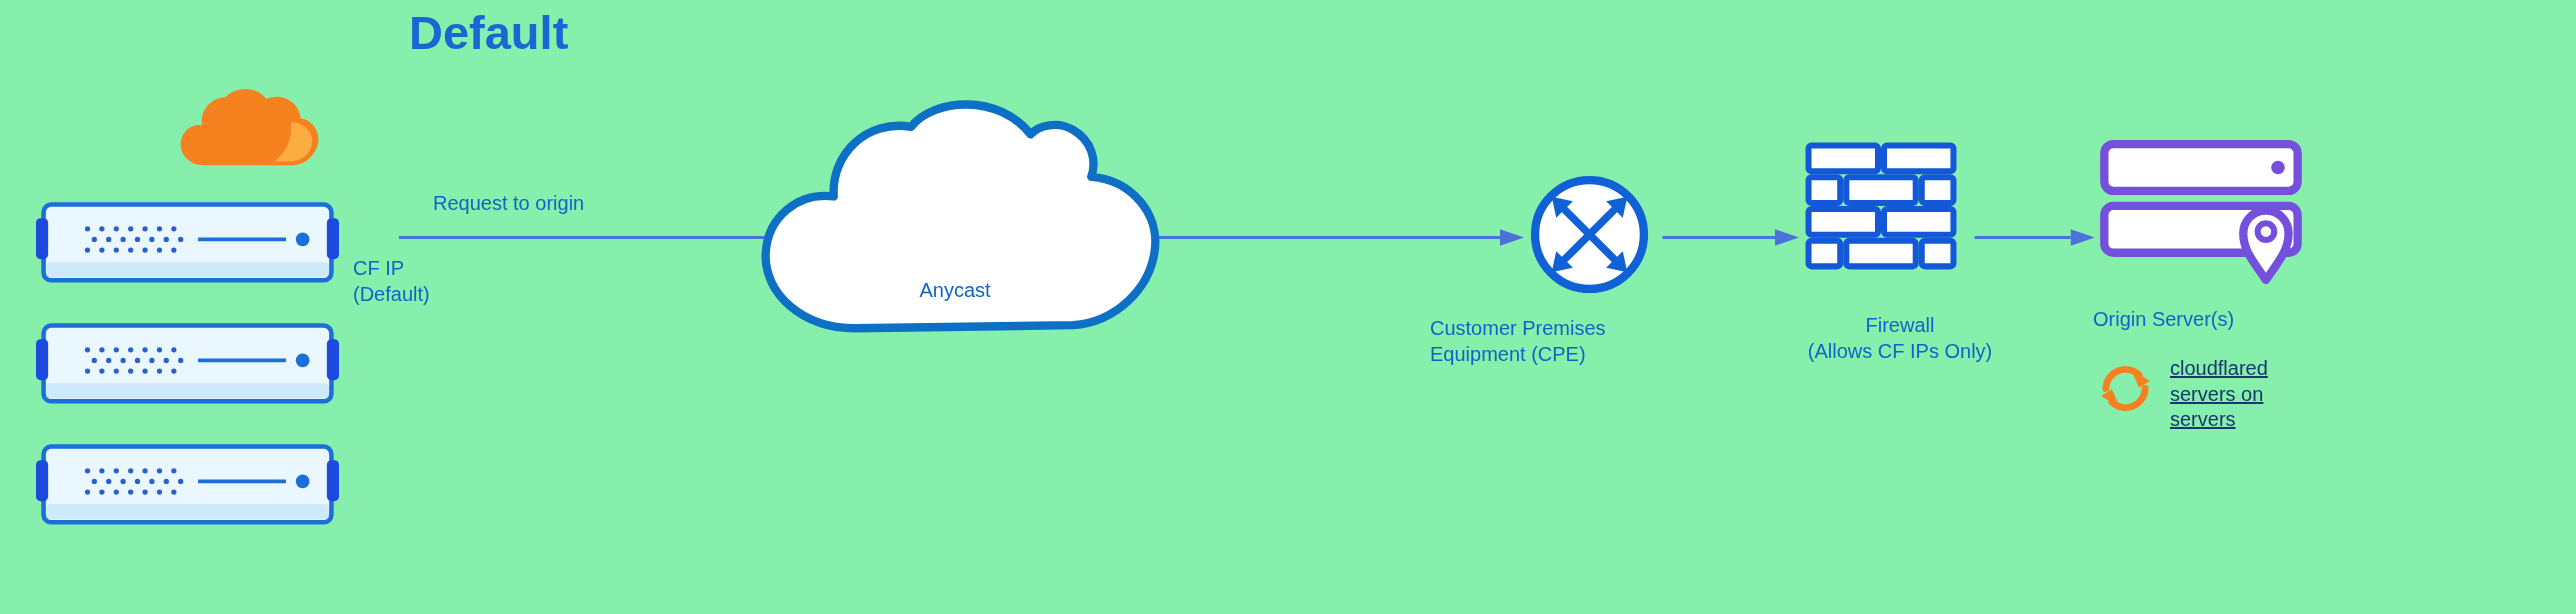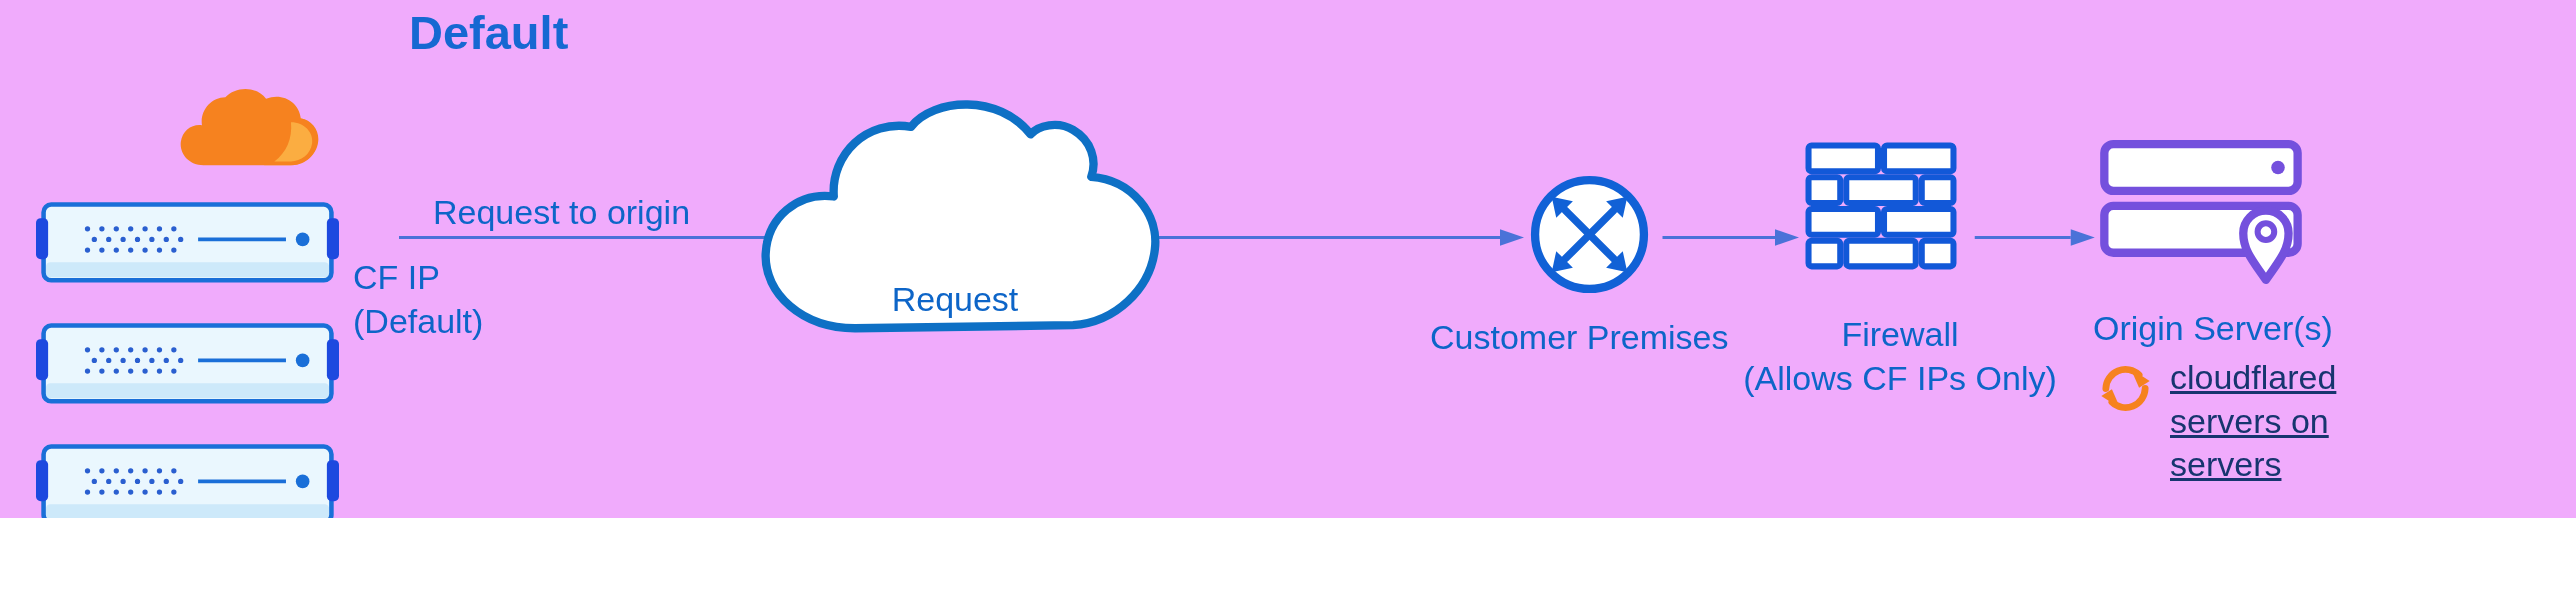--- a/index.html
+++ b/index.html
@@ -1,20 +1,20 @@
 <!DOCTYPE html>
 <html style="font-size:12px"><head>
 <meta charset="utf-8">
 <style>
   html,body{margin:0;padding:0;background:#ffffff;}
   body{font-family:"Liberation Sans", sans-serif;}
-  .canvas{position:relative;width:2576px;height:518px;background:#f0abfc;overflow:hidden;}
+  .canvas{position:relative;width:2576px;height:614px;background:#86efac;overflow:hidden;}
   .abs{position:absolute;}
   .title{position:absolute;left:409px;top:4.5px;font-size:47px;font-weight:600;color:#1668d2;}
-  .lbl{position:absolute;color:#0d65c8;font-size:34px;line-height:1.28;}
+  .lbl{position:absolute;color:#0d65c8;font-size:20px;line-height:1.28;}
   .lbl .line{white-space:nowrap;}
   .center{text-align:center;}
   .navy{color:#17356f;}
   .wordmark{position:absolute;left:42px;top:162px;font-size:34px;font-weight:800;letter-spacing:2.3px;color:#3d3d3f;white-space:nowrap;}
   .wordmark .reg{font-size:13.6px;font-weight:700;vertical-align:super;letter-spacing:0;}
   svg{display:block;}
 </style>
 </head>
 <body>
 
@@ -87,37 +87,38 @@
              C 70 308, 20 262, 22 210
              C 24 162, 64 128, 112 134
              C 108 78, 156 32, 214 42
              C 244 4, 330 -2, 372 52
              C 382 40, 408 34, 428 46
              C 452 60, 460 86, 452 108
              C 506 112, 542 158, 536 204
              C 530 256, 484 300, 428 304
              L 140 308 Z" fill="#ffffff" stroke="#0e70c5" stroke-width="11" stroke-linejoin="round"></path>
   </svg>
-  <div class="lbl center" style="left:872px;top:278px;width:166px;">Request</div>
+  <div class="lbl center" style="left:872px;top:278px;width:166px;">Anycast</div>
 
   <svg class="abs" style="left:1526px;top:171px;" width="127" height="127" viewBox="0 0 168 168">
     <circle cx="84" cy="84" r="72" fill="#ffffff" stroke="#1161d6" stroke-width="11"></circle>
     <g stroke="#1161d6" stroke-width="10" stroke-linecap="round">
       <line x1="52" y1="52" x2="116" y2="116"></line>
       <line x1="52" y1="116" x2="116" y2="52"></line>
     </g>
     <g fill="#1161d6">
       <polygon points="34,34 62,40 40,62"></polygon>
       <polygon points="134,134 106,128 128,106"></polygon>
       <polygon points="134,34 106,40 128,62"></polygon>
       <polygon points="34,134 40,106 62,128"></polygon>
     </g>
   </svg>
   <div class="lbl" style="left:1430px;top:316px;">
     <div class="line">Customer Premises</div>
+    <div class="line">Equipment (CPE)</div>
   </div>
 
   <svg class="abs" style="left:1662px;top:224px;" width="139" height="27" viewBox="0 0 184 36">
     <line x1="0" y1="18" x2="150" y2="18" stroke="#4a72d8" stroke-width="4"></line>
     <polygon points="150,7 182,18 150,29" fill="#4a72d8"></polygon>
   </svg>
 
   <svg class="abs" style="left:1804px;top:141px;" width="154" height="136" viewBox="0 0 204 180">
     <g fill="#ffffff" stroke="#1258d8" stroke-width="8" stroke-linejoin="round">
       <rect x="6" y="6" width="92" height="34" rx="4"></rect>

